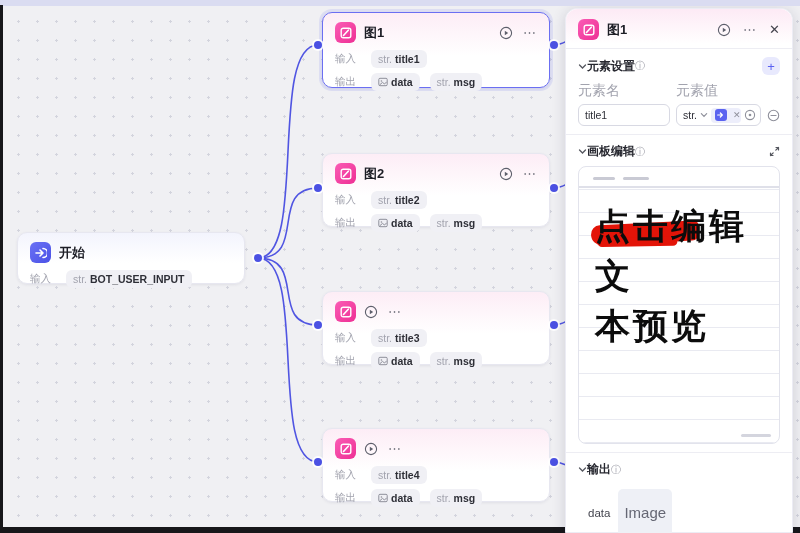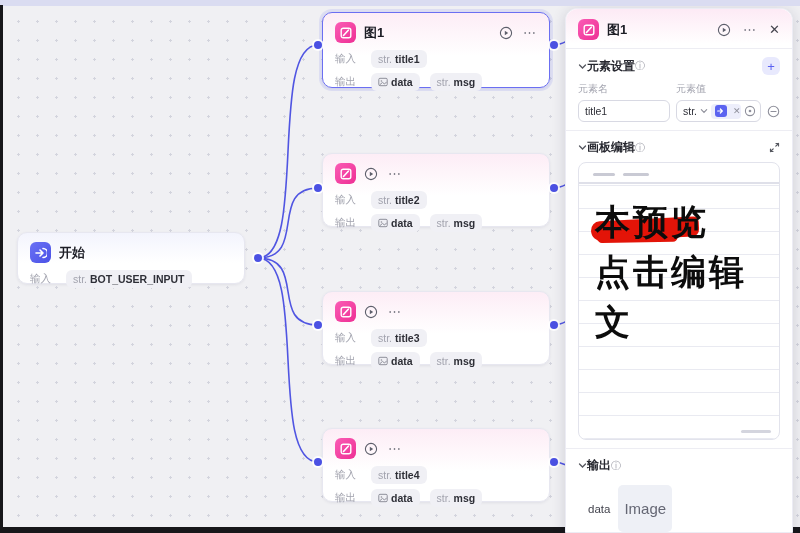--- a/index.html
+++ b/index.html
@@ -57,21 +57,21 @@
   .sect { padding:8px 12px; }
   .sect-head { display:flex; align-items:center; }
   .chev { color:#55575f; display:flex; }
   .sect-title { font-size:12px; font-weight:bold; color:#26272f; }
   .info-i { font-size:10px; color:#9b9ca6; }
   .sect-spacer { flex:1 1 auto; }
   .plus-btn { width:18px; height:18px; border-radius:6px; background:#e8e9fd; color:#5a61f2;
     font-size:13px; display:flex; align-items:center; justify-content:center; line-height:1; }
 
   .field-labels { display:flex; margin-top:7px; }
-  .flabel { font-size:10px; color:#a2a3ae; }
+  .flabel { font-size:14px; color:#a2a3ae; }
   .flabel.name { width:98px; }
   .inputs-row { display:flex; align-items:center; gap:6px; margin-top:4px; }
   .text-input { width:92px; height:22px; border:1px solid #d8d9e3; border-radius:6px; background:#fff;
     font-size:10.5px; color:#2e2f37; padding:0 6px; font-family:"Liberation Sans",sans-serif; }
   .value-box { display:flex; align-items:center; height:22px; border:1px solid #d8d9e3; border-radius:6px;
     background:#fff; padding:0 4px 0 6px; gap:3px; flex:1 1 auto; min-width:0; }
   .vb-type { font-size:10.5px; color:#2e2f37; }
   .ref-chip { display:flex; align-items:center; gap:3px; background:#edeefb; border-radius:4px;
     padding:1px 4px; min-width:0; }
   .ref-icon { width:12px; height:12px; border-radius:3px; background:#5b63f0; display:flex;
@@ -189,20 +189,21 @@
   <div class="port" style="left:550px; top:41px;"></div>
 
   <div class="node" style="left:322px; top:153px; height:74px;">
     <div class="nhead">
       <span class="nicon pink">
         <svg class="icon-svg" width="12" height="12" viewBox="0 0 12 12">
             <rect x="1.2" y="1.2" width="9.6" height="9.6" rx="2" fill="none" stroke="#fff" stroke-width="1.4"></rect>
             <path d="M3.5,8.5 L8.3,3.2" stroke="#fff" stroke-width="1.6" stroke-linecap="round"></path>
           </svg>
       </span>
+      <span class="ntitle">图2</span>
       <span class="nacts">
         <span>
             <svg class="icon-svg" width="14" height="14" viewBox="0 0 14 14">
               <circle cx="7" cy="7" r="5.6" fill="none" stroke="#5d5f6b" stroke-width="1.1"></circle>
               <path d="M5.8,4.8 L9.2,7 L5.8,9.2 Z" fill="#5d5f6b"></path>
             </svg>
           </span>
         <span class="more-dots">⋯</span>
       </span>
     </div>
@@ -414,22 +415,22 @@
     </div>
     <div class="preview">
       <div class="pv-hint">
           <i></i>
           <i></i>
         </div>
       <div class="pv-topline"></div>
       <div class="pv-lines"></div>
       <div class="hl-red"></div>
       <div class="pv-text">
+        <div>点击编辑文</div>
         <div>本预览</div>
-        <div>点击编辑文</div>
       </div>
       <div class="pv-mark"></div>
     </div>
     <div class="divider"></div>
 
     <div class="sect">
       <div class="sect-head">
         <span class="chev">
             <svg class="icon-svg" width="9" height="9" viewBox="0 0 9 9">
               <path d="M1.5,3 L4.5,6 L7.5,3" fill="none" stroke="#55575f" stroke-width="1.3" stroke-linecap="round"></path>

